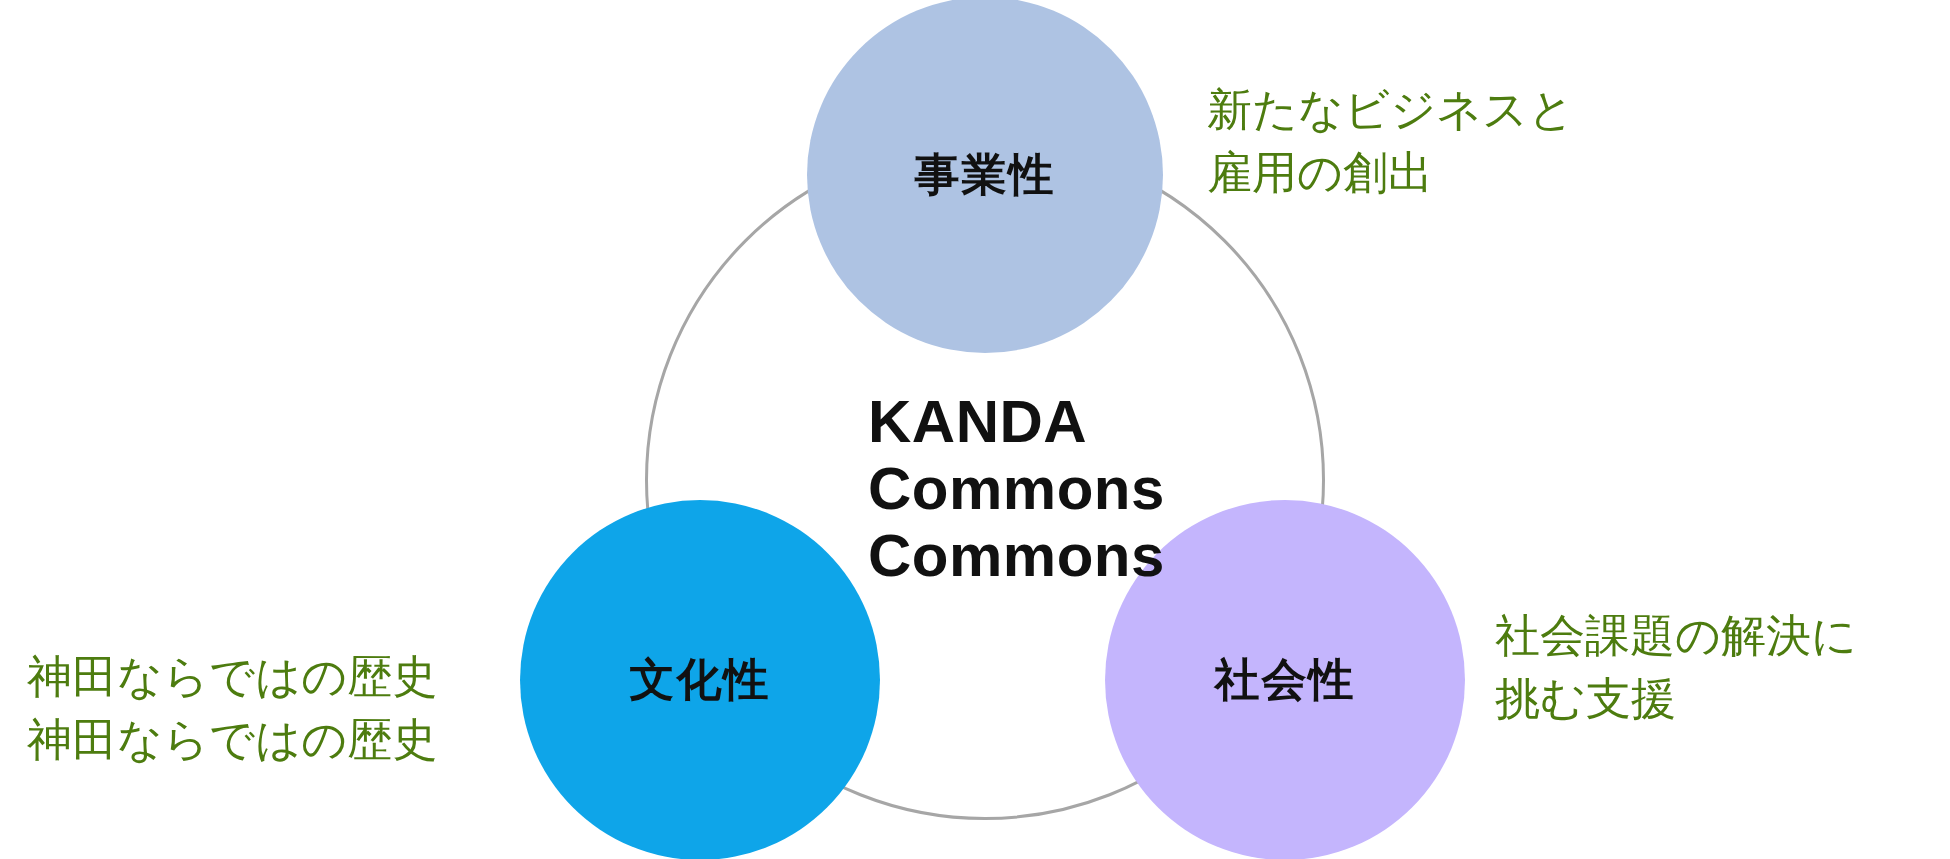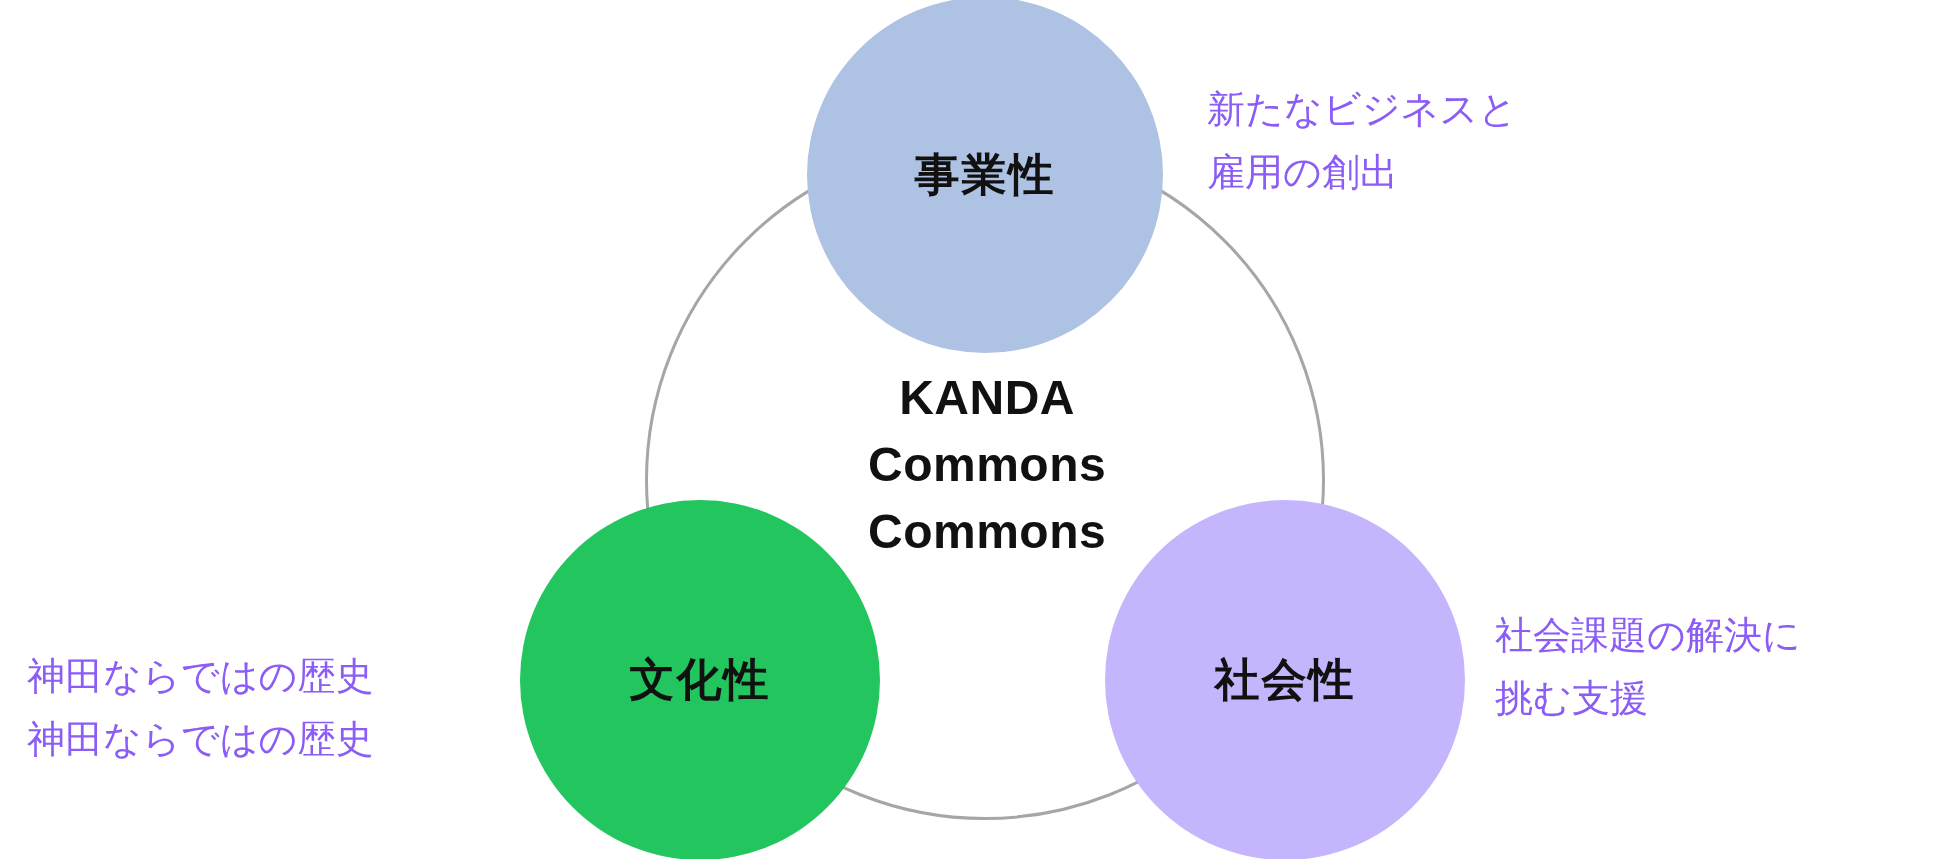--- a/index.html
+++ b/index.html
@@ -35,52 +35,51 @@
   .circle-label {
     font-size: 45px;
     font-weight: 700;
     color: #111111;
     letter-spacing: 2px;
     white-space: nowrap;
   }
   .center-title {
     position: absolute;
     left: 868px;
-    top: 364px;
-    font-size: 48px;
+    top: 388px;
+    font-size: 60px;
     line-height: 67px;
     font-weight: 700;
     color: #111111;
     letter-spacing: 0.5px;
-    text-align: center;
   }
   .note {
     position: absolute;
-    font-size: 38px;
+    font-size: 45px;
     line-height: 63px;
     font-weight: 400;
-    color: #8b5cf6;
+    color: #4d7c0f;
     white-space: nowrap;
   }
   .note-business { left: 1207px; top: 78px; }
   .note-culture  { left: 27px;   top: 645px; }
   .note-social   { left: 1495px; top: 604px; }
 </style>
 </head>
 <body>
 
 <div class="canvas">
 
   <div class="ring" style="border-color: rgb(166, 166, 166);"></div>
 
   <div class="circle circle-business" style="background-color: rgb(174, 195, 227);">
     <span class="circle-label">事業性</span>
   </div>
 
-  <div class="circle circle-culture" style="background-color: #22c55e;">
+  <div class="circle circle-culture" style="background-color: #0ea5e9;">
     <span class="circle-label">文化性</span>
   </div>
 
   <div class="circle circle-social" style="background-color: #c4b5fd;">
     <span class="circle-label">社会性</span>
   </div>
 
   <div class="center-title" style="color: rgb(17, 17, 17);">
     <div>KANDA</div>
     <div>Commons</div>

